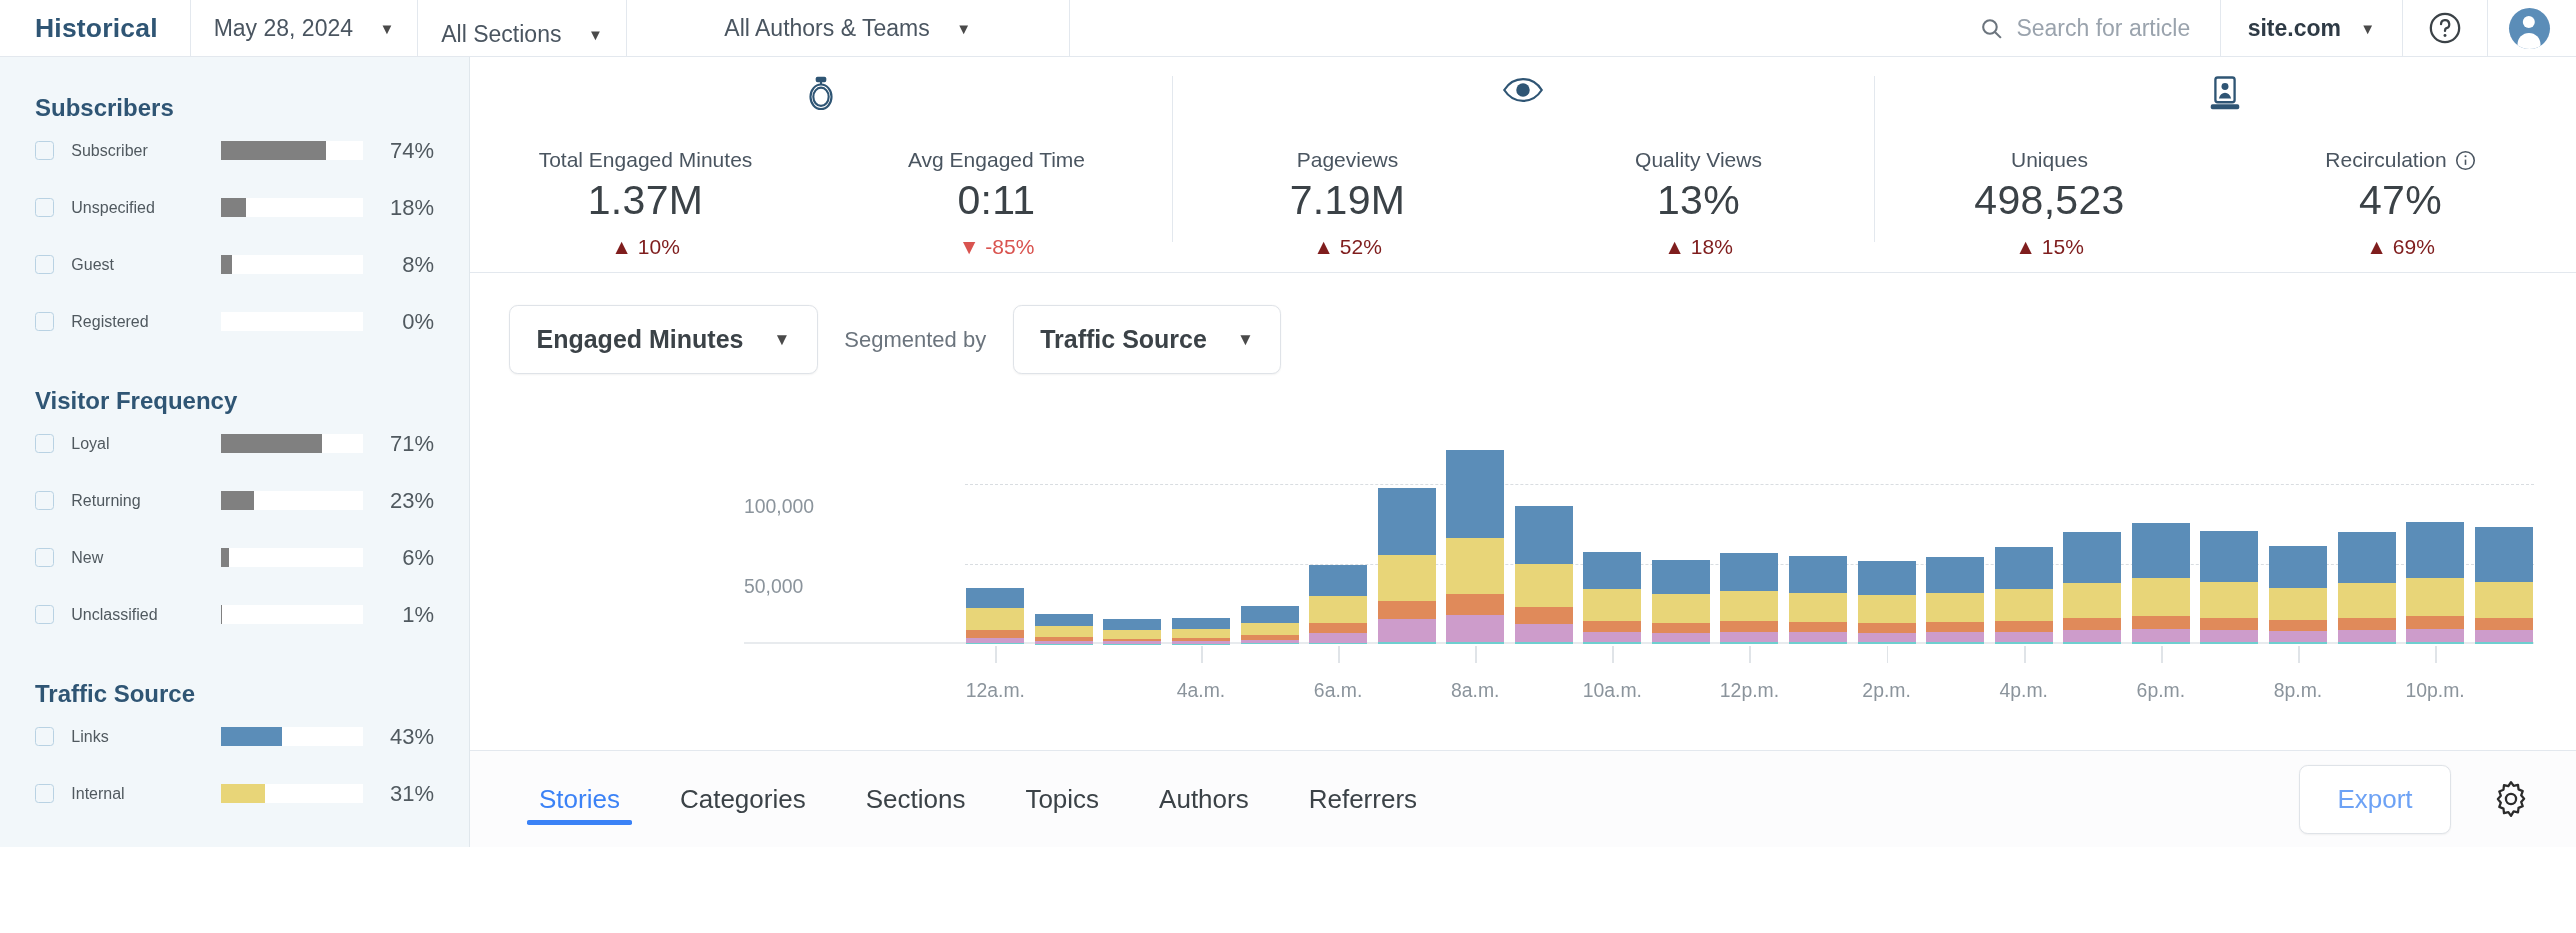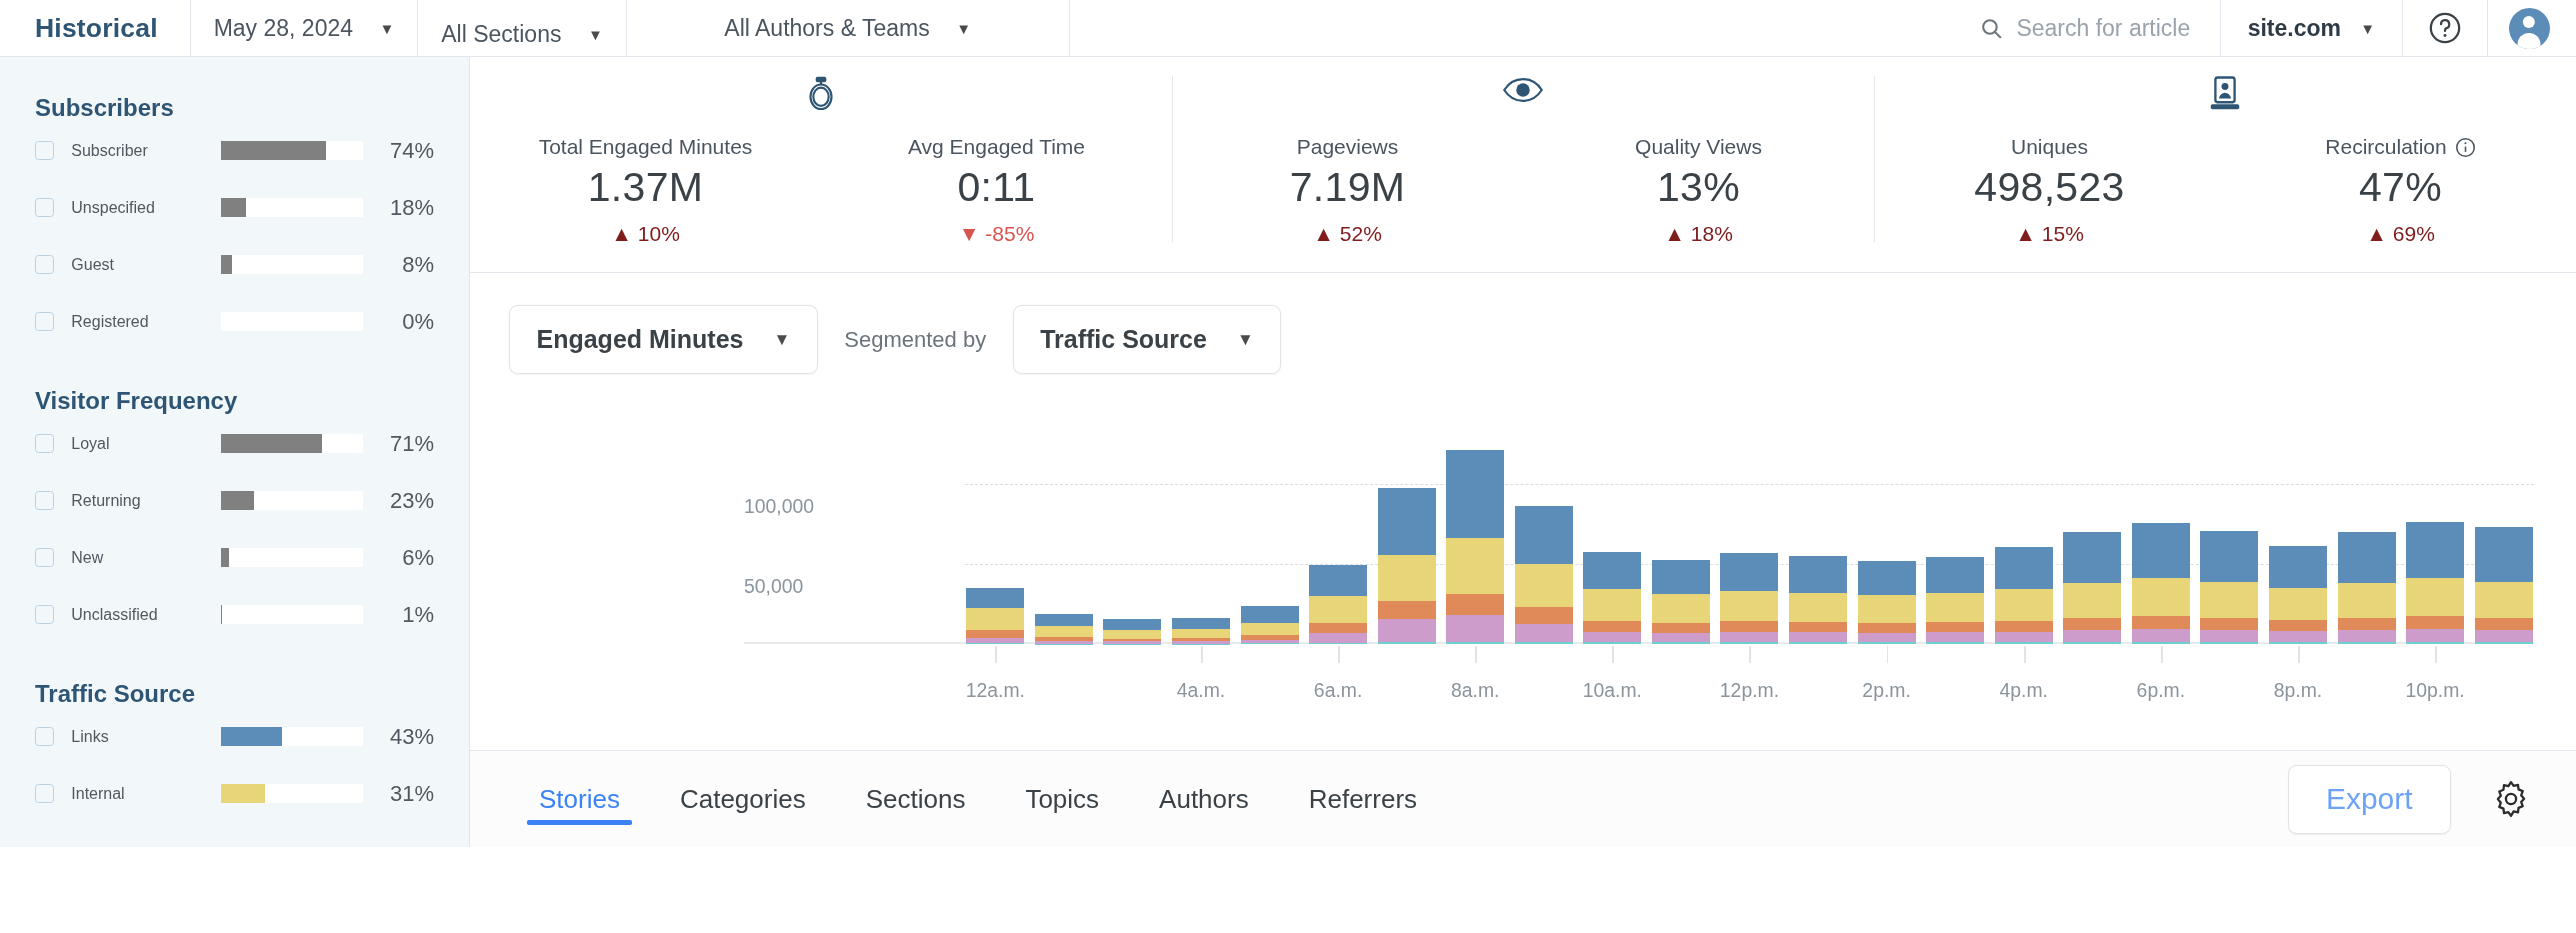--- a/index.html
+++ b/index.html
@@ -117,21 +117,21 @@
   .kpi-group + .kpi-group::before {
     content: ""; position: absolute; left: 0; top: 19.4px; bottom: 30px;
     width: 0.9px; background: #e3e8ee;
   }
   .kpi-group .grp-icon {
     position: absolute; left: 50%; top: 19.4px; transform: translateX(-50%);
     color: #2f5574;
   }
   .kpi {
     flex: 1; display: flex; flex-direction: column; align-items: center;
-    justify-content: flex-start; padding-top: 64px;
+    justify-content: center; padding-top: 64px;
   }
   .kpi-label {
     font-size: 21px; color: #4a5560; display: flex; align-items: center; gap: 8px;
     white-space: nowrap;
   }
   .kpi-value { font-size: 41px; color: #3b4247; margin-top: 5.3px; letter-spacing: 0.3px; }
   .kpi-delta { font-size: 21px; margin-top: 10.6px; }
   .kpi-delta.up { color: #7f1d1d; }
   .kpi-delta.down { color: #d9534f; }
 
@@ -199,21 +199,21 @@
   }
   .tab.active { color: #3b82f6; }
   .tab.active::after {
     content: ""; position: absolute; left: 17.7px; right: 17.7px; bottom: 23px;
     height: 4.4px; background: #3b82f6; border-radius: 1.8px;
   }
   .tabs-spacer { flex: 1; }
   .export-btn {
     height: 69px; display: flex; align-items: center; justify-content: center;
     padding: 0 37px; border: 0.9px solid #dfe3e8; border-radius: 8.8px;
-    background: #fff; color: #6da2f5; font-size: 30px; cursor: pointer;
+    background: #fff; color: #6da2f5; font-size: 26px; cursor: pointer;
     box-shadow: 0 0.9px 1.8px rgba(0,0,0,.05);
   }
   .gear-btn { display: flex; align-items: center; padding: 0 12.4px 0 39px; cursor: pointer; }
 </style>
 </head>
 <body>
 
 <div class="app">
 
   <div class="topbar">

